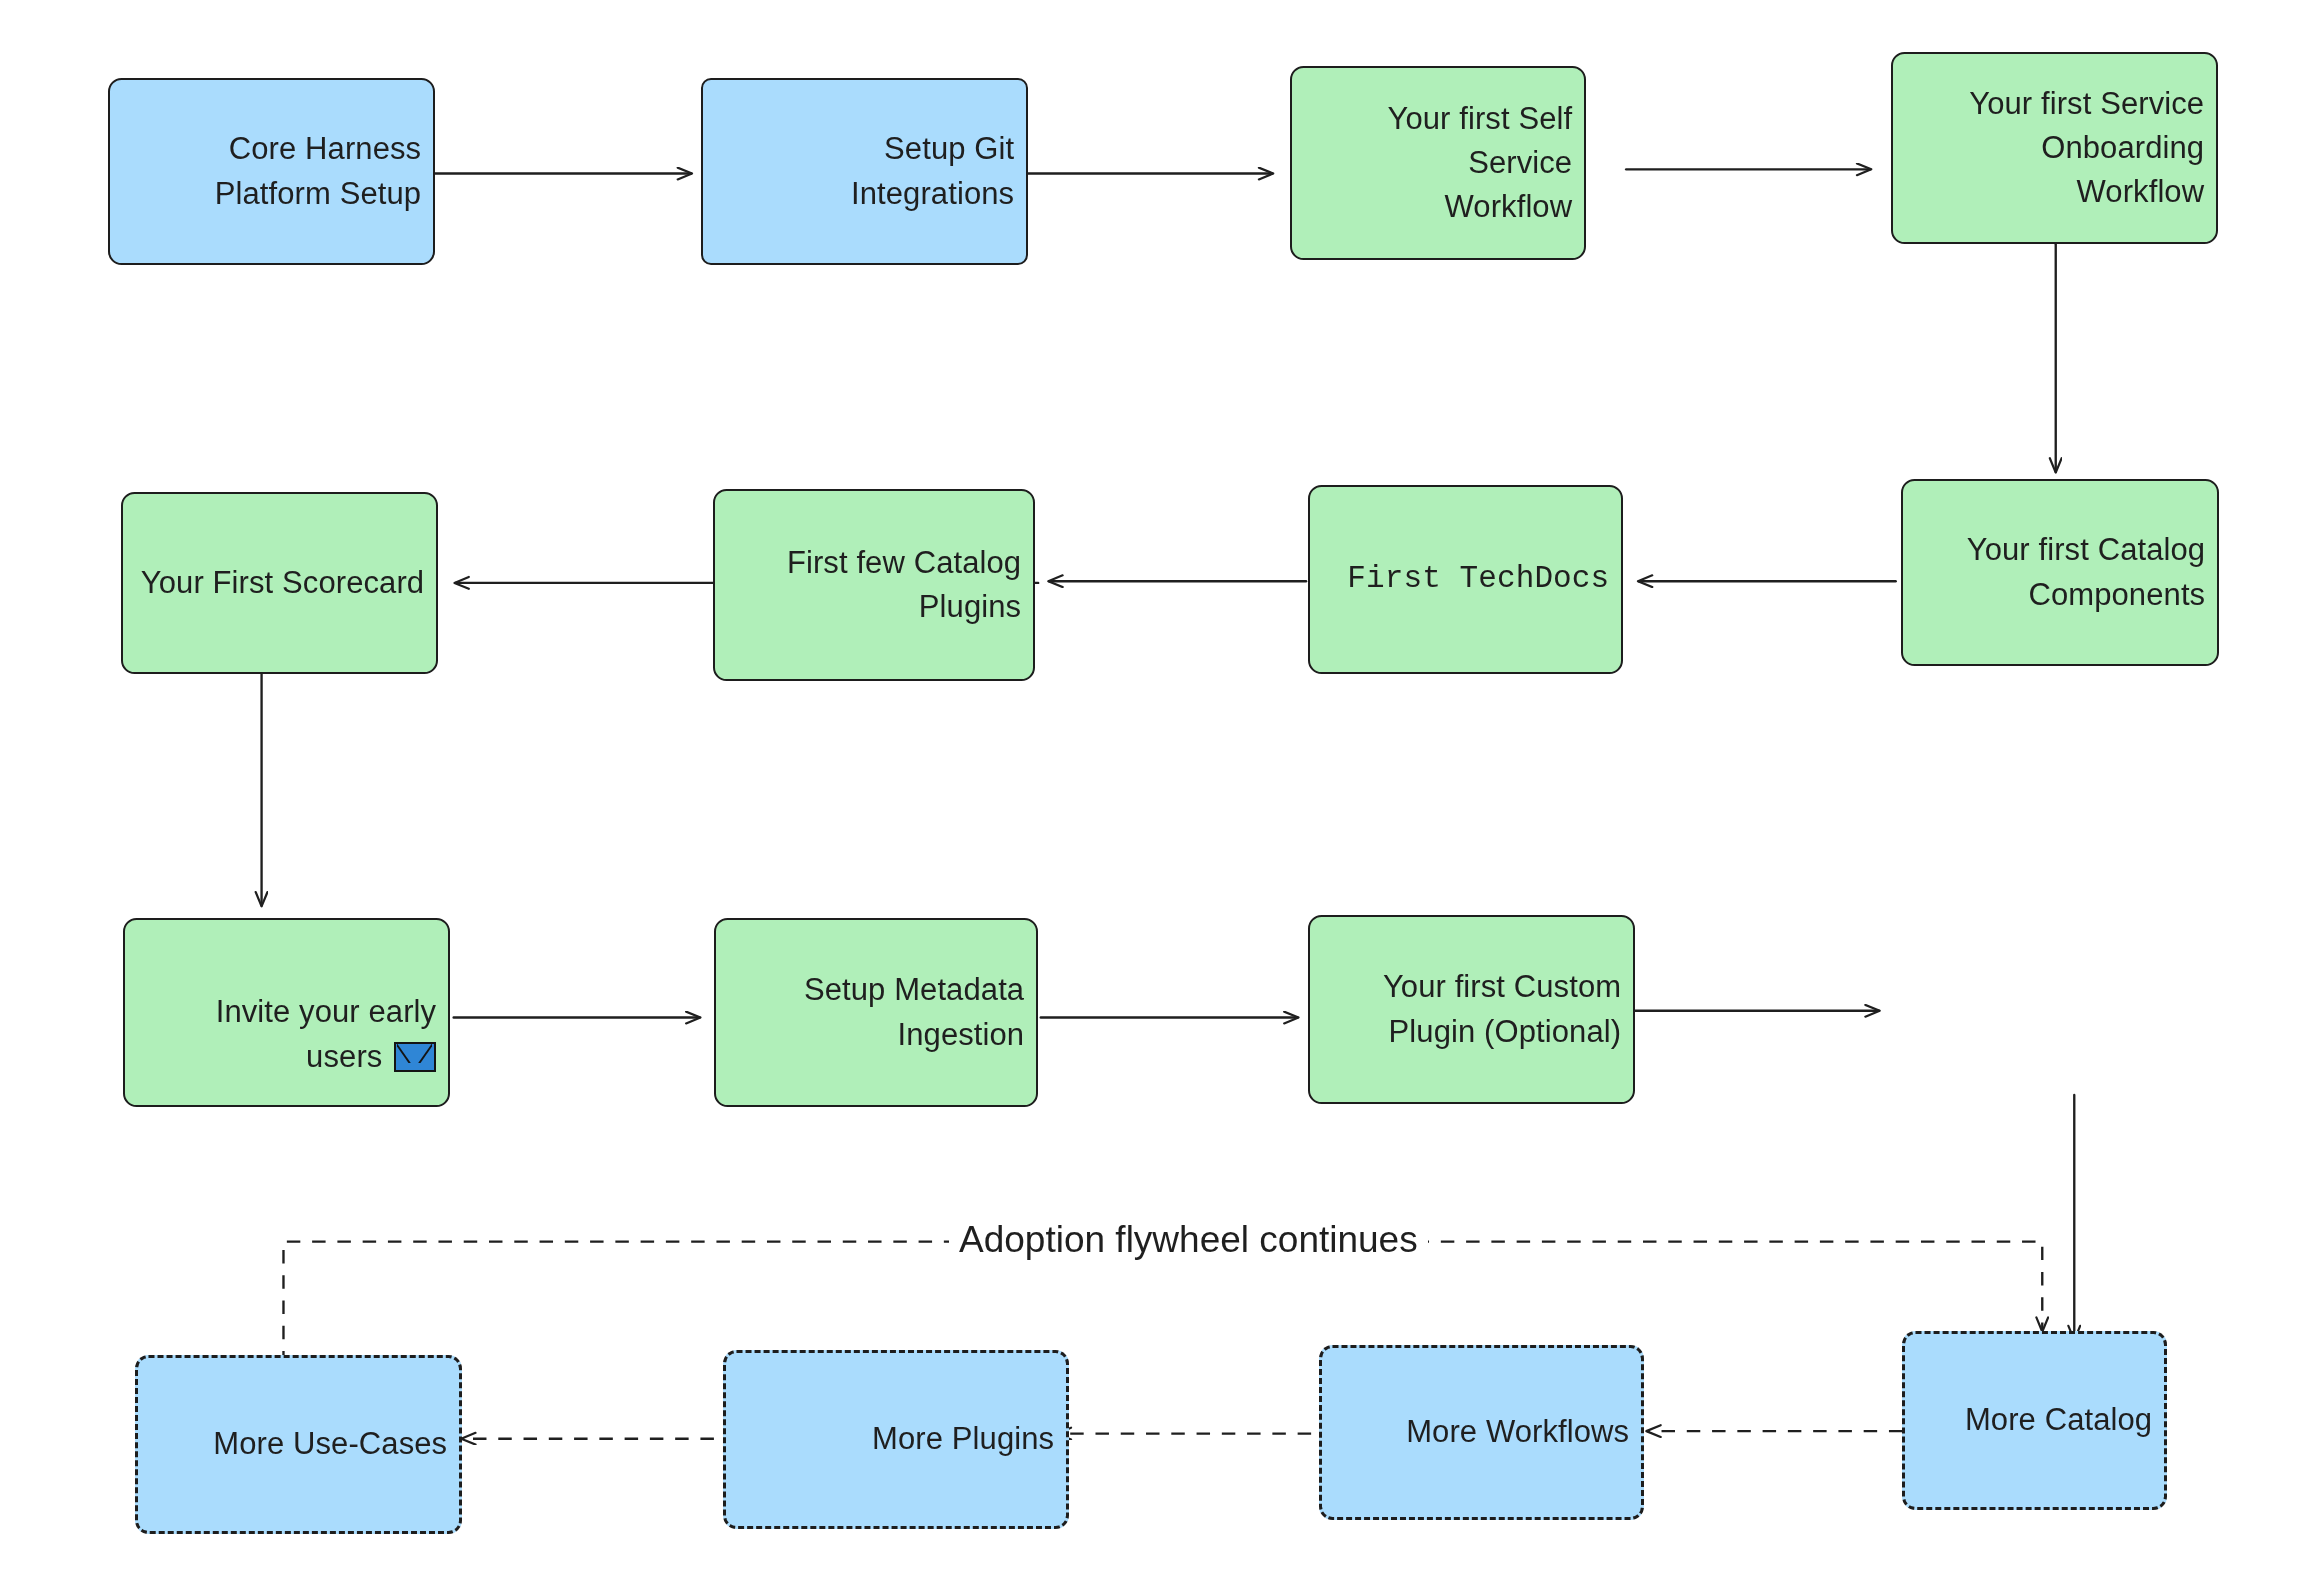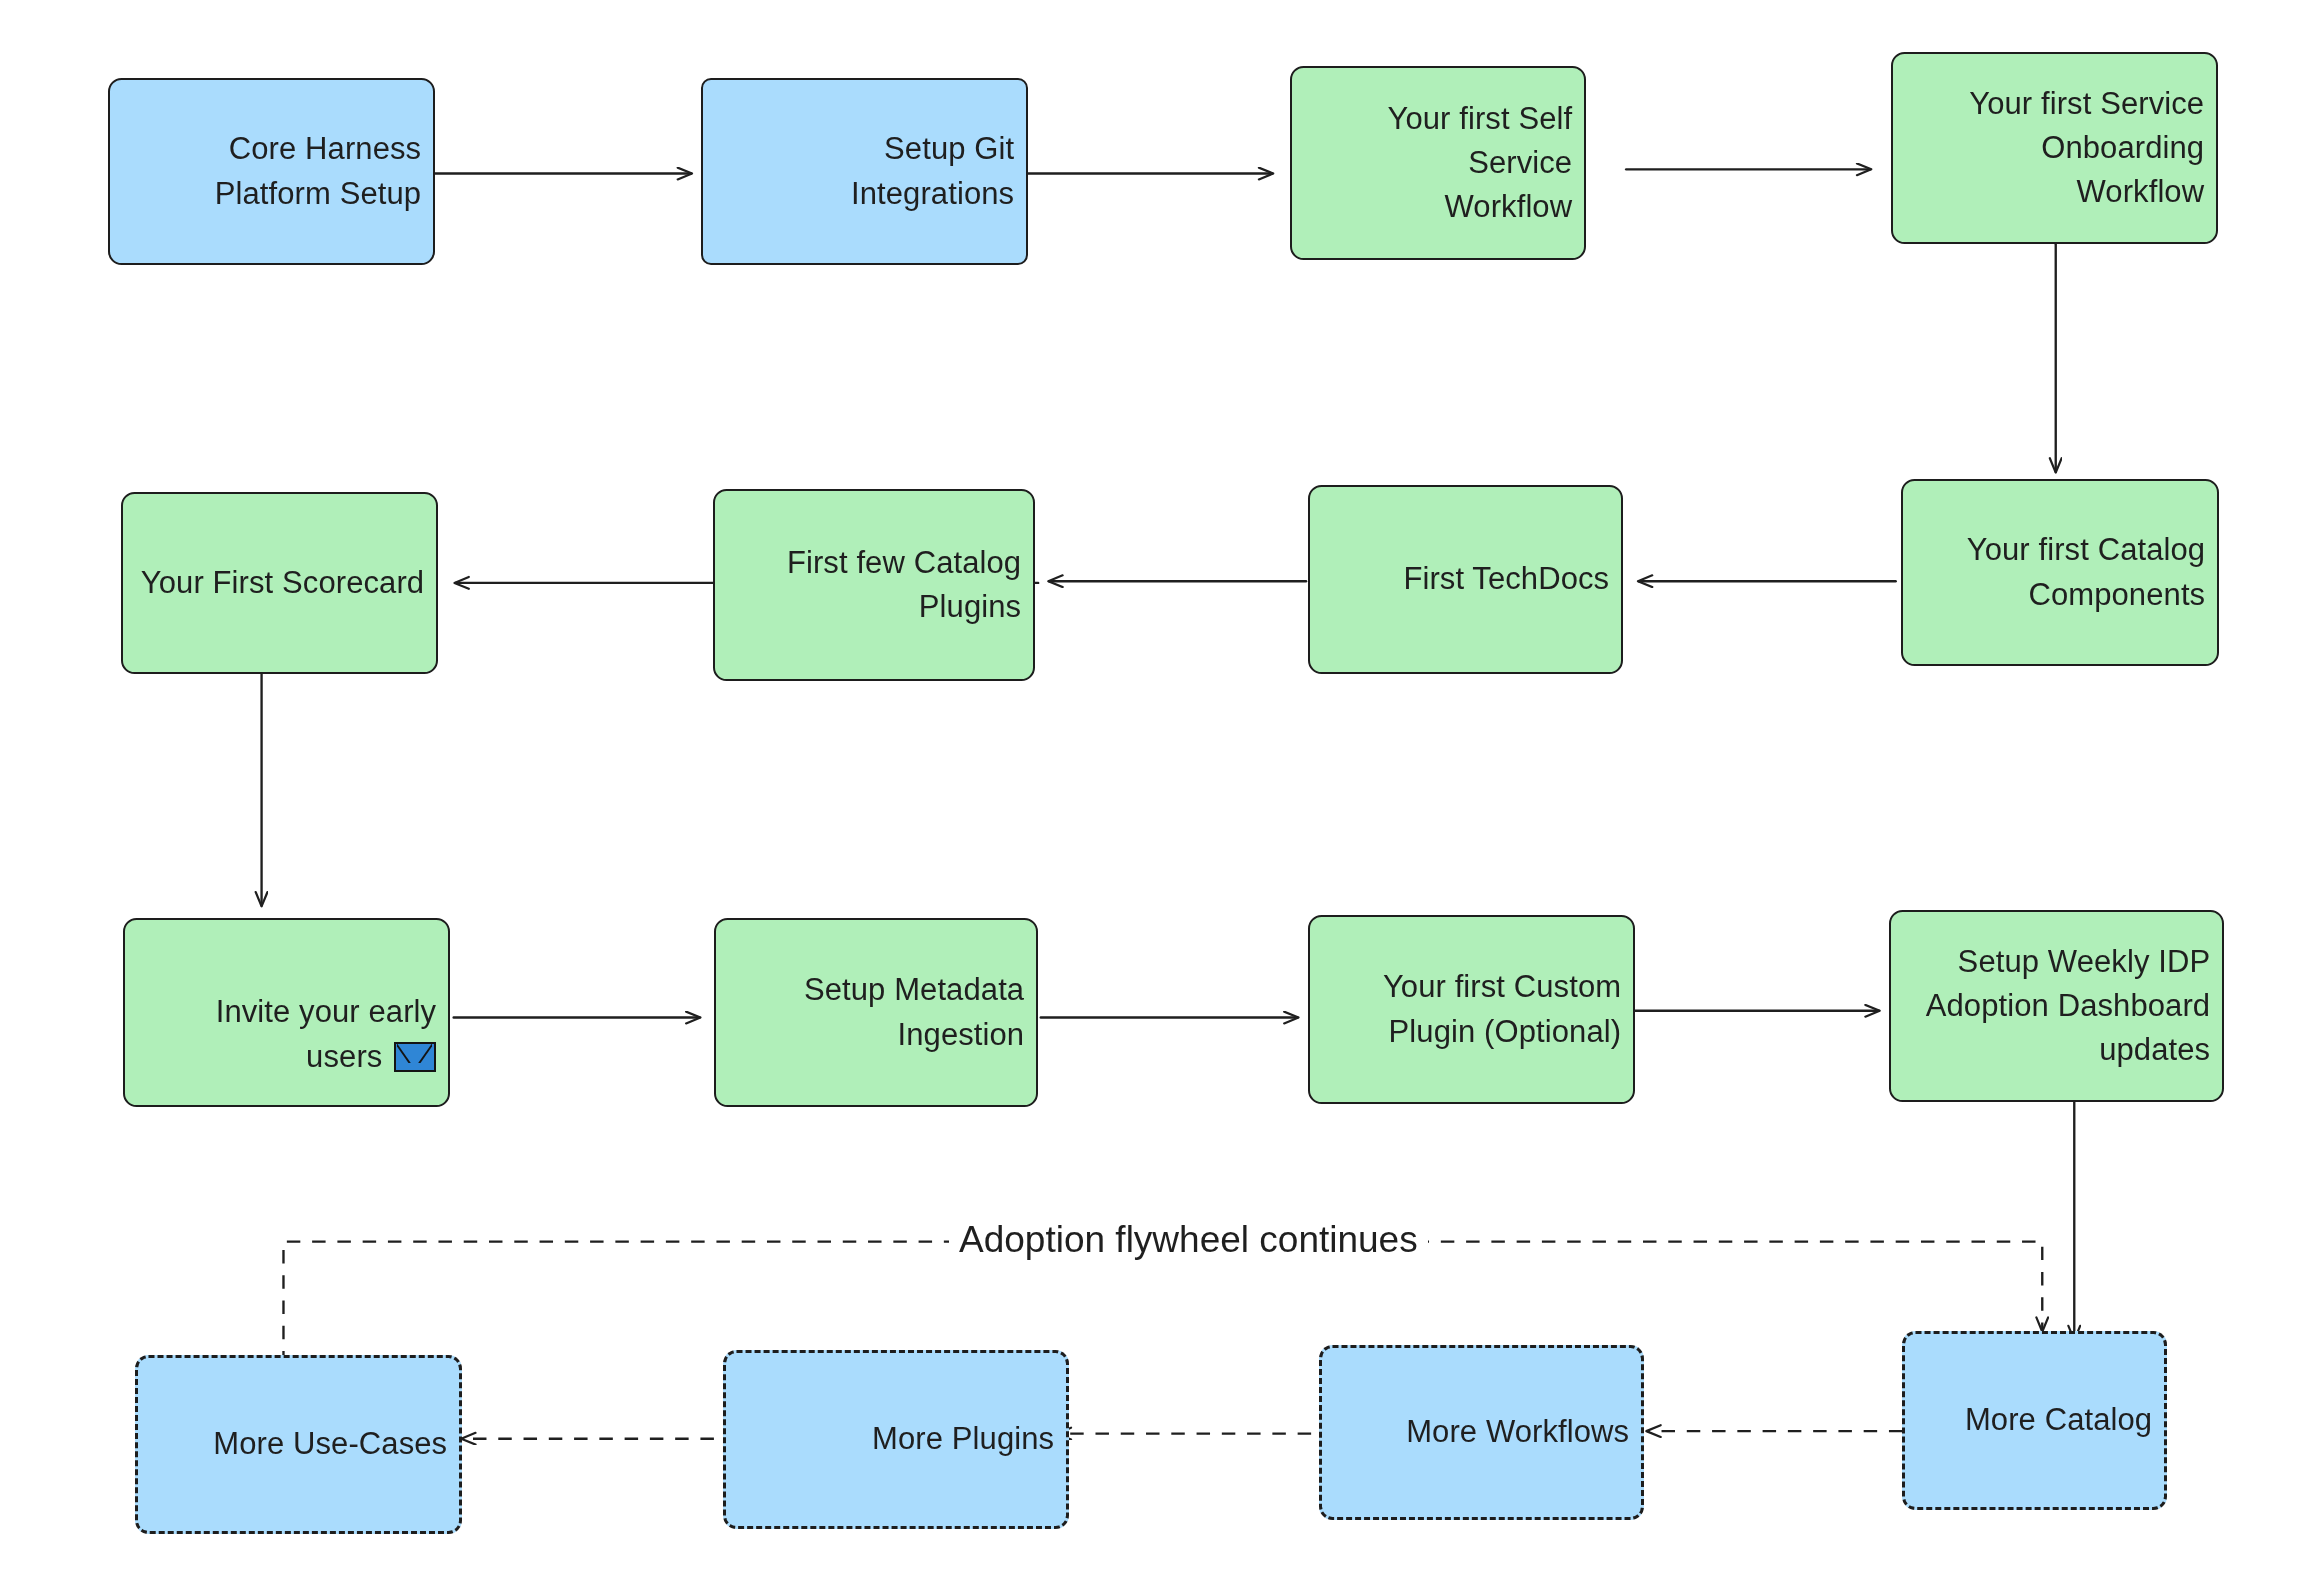--- a/index.html
+++ b/index.html
@@ -171,21 +171,21 @@
 
   <div class="node fill-green" style="left:121px; top:492px; width:317px; height:182px;">
     <span class="label">Your First Scorecard</span>
   </div>
 
   <div class="node fill-green" style="left:713px; top:489px; width:322px; height:192px;">
     <span class="label">First few Catalog
 Plugins</span>
   </div>
 
-  <div class="node fill-green" style="left:1308px; top:485px; width:315px; height:189px;">
+  <div class="node fill-green" style="left:1308px; top:485px; width:315px; height:189px;font-family:Liberation Mono, monospace;">
     <span class="label">First TechDocs</span>
   </div>
 
   <div class="node fill-green" style="left:1901px; top:479px; width:318px; height:187px;">
     <span class="label">Your first Catalog
 Components</span>
   </div>
 
   <div class="node fill-green" style="left:123px; top:918px; width:327px; height:189px;">
     <span class="label">
@@ -197,25 +197,20 @@
   <div class="node fill-green" style="left:714px; top:918px; width:324px; height:189px;padding-left:16px;">
     <span class="label">Setup Metadata
 Ingestion</span>
   </div>
 
   <div class="node fill-green" style="left:1308px; top:915px; width:327px; height:189px;">
     <span class="label">Your first Custom
 Plugin (Optional)</span>
   </div>
 
-  <div class="node fill-green" style="left:1889px; top:910px; width:335px; height:192px;">
-    <span class="label">Setup Weekly IDP
-Adoption Dashboard
-updates</span>
-  </div>
 
   <div class="node fill-blue dashed" style="left:135px; top:1355px; width:327px; height:179px;">
     <span class="label">More Use-Cases</span>
   </div>
 
   <div class="node fill-blue dashed" style="left:723px; top:1350px; width:346px; height:179px;">
     <span class="label">More Plugins</span>
   </div>
 
   <div class="node fill-blue dashed" style="left:1319px; top:1345px; width:325px; height:175px;">

